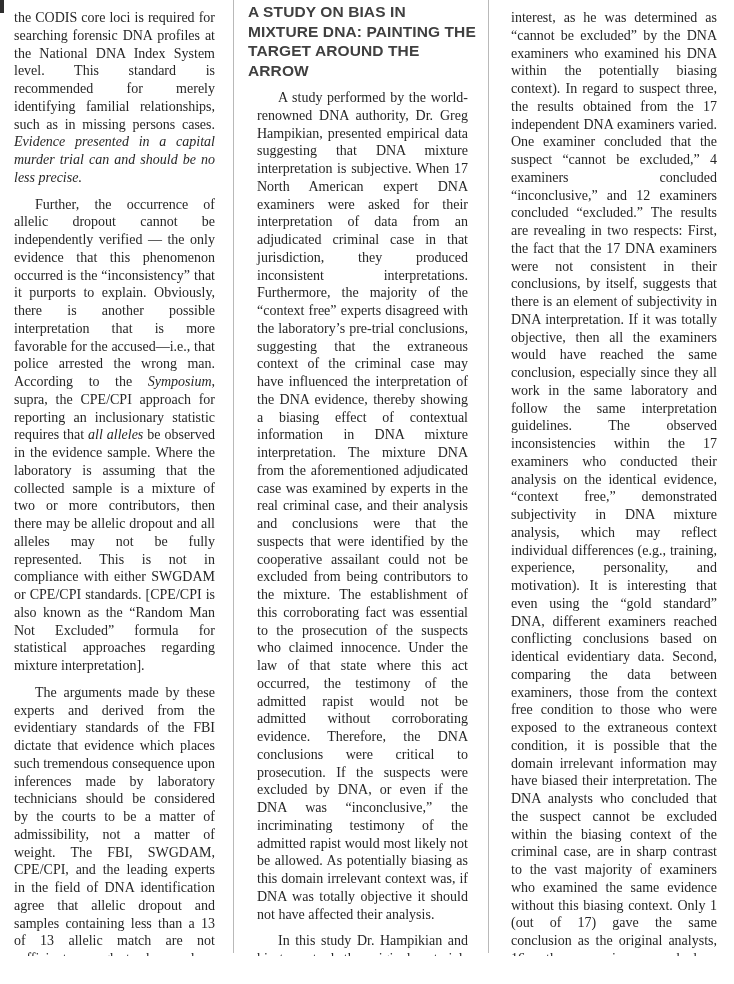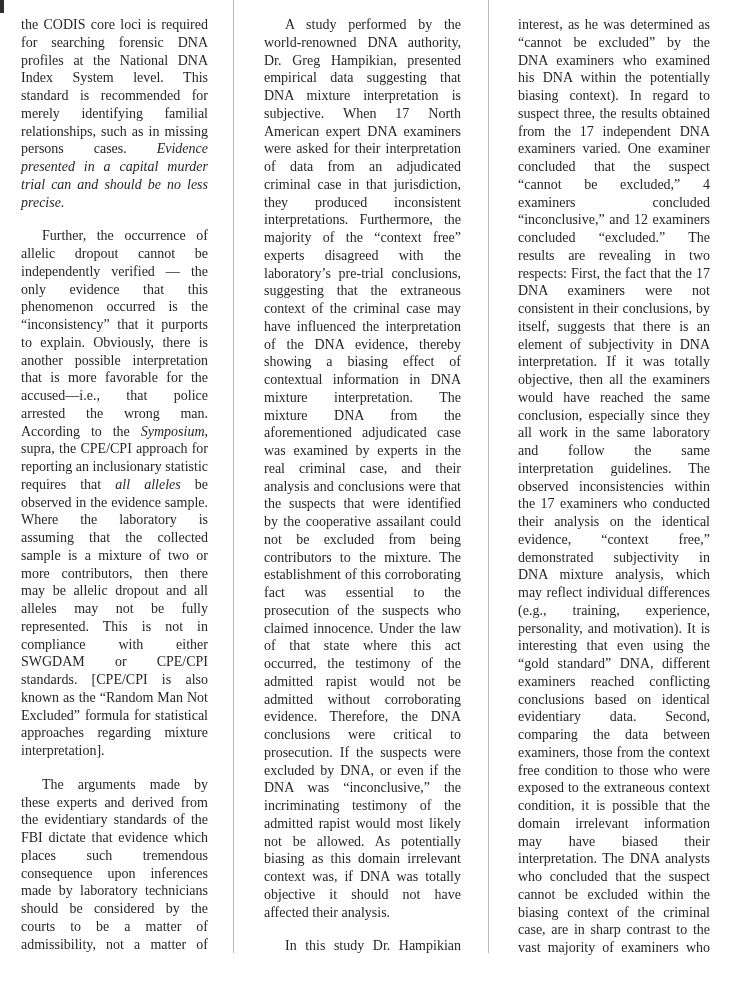--- a/index.html
+++ b/index.html
@@ -41,21 +41,21 @@
   .rule {
     position: absolute;
     top: 0;
     width: 1px;
     height: 953px;
     background: #b9b9b9;
   }
   .rule-1 { left: 233px; }
   .rule-2 { left: 488px; }
   p.para {
-    margin: 16px;
+    margin: 9px;
     padding: 0;
   }
   p.indent { text-indent: 21px; }
   h2.article-heading {
     font-family: "Liberation Sans", sans-serif;
     font-weight: 600;
     font-size: 15.5px;
     line-height: 19.5px;
     letter-spacing: 0.1px;
     color: #404040;
@@ -84,20 +84,21 @@
 <div class="page">
   <div class="corner-mark"></div>
 
   <div class="col col-1" id="col-0">
       <p class="para"><span>the CODIS core loci is required for searching forensic DNA profiles at the National DNA Index System level. This standard is recommended for merely identifying familial relationships, such as in missing persons cases. </span><em>Evidence presented in a capital murder trial can and should be no less precise.</em></p>
       <p class="para indent"><span>Further, the occurrence of allelic dropout cannot be independently verified — the only evidence that this phenomenon occurred is the “inconsistency” that it purports to explain. Obviously, there is another possible interpretation that is more favorable for the accused—i.e., that police arrested the wrong man. According to the </span><em>Symposium</em><span>, supra, the CPE/CPI approach for reporting an inclusionary statistic requires that </span><em>all alleles</em><span> be observed in the evidence sample. Where the laboratory is assuming that the collected sample is a mixture of two or more contributors, then there may be allelic dropout and all alleles may not be fully represented. This is not in compliance with either SWGDAM or CPE/CPI standards. [CPE/CPI is also known as the “Random Man Not Excluded” formula for statistical approaches regarding mixture interpretation].</span></p>
       <p class="para indent"><span>The arguments made by these experts and derived from the evidentiary standards of the FBI dictate that evidence which places such tremendous consequence upon inferences made by laboratory technicians should be considered by the courts to be a matter of admissibility, not a matter of weight. The FBI, SWGDAM, CPE/CPI, and the leading experts in the field of DNA identification agree that allelic dropout and samples containing less than a 13 of 13 allelic match are not sufficient enough to be used as evidence. Such evidence, which relies so heavily upon inferences, does not meet the standard of the second and third prongs of Fed. R. Evid. 702; nor does it meet the standard of most state-adopted evidentiary rules. It further fails to meet the “generally accepted” standard set forth in Frye and the “scientific knowledge” standard of Daubert, and therefore must be excluded.</span></p>
     </div>
   <div class="rule rule-1"></div>
   <div class="col col-2" id="col-1">
+      <h2 class="article-heading">A STUDY ON BIAS IN MIXTURE DNA: PAINTING THE TARGET AROUND THE ARROW</h2>
       <p class="para indent"><span>A study performed by the world-renowned DNA authority, Dr. Greg Hampikian, presented empirical data suggesting that DNA mixture interpretation is subjective. When 17 North American expert DNA examiners were asked for their interpretation of data from an adjudicated criminal case in that jurisdiction, they produced inconsistent interpretations. Furthermore, the majority of the “context free” experts disagreed with the laboratory’s pre-trial conclusions, suggesting that the extraneous context of the criminal case may have influenced the interpretation of the DNA evidence, thereby showing a biasing effect of contextual information in DNA mixture interpretation. The mixture DNA from the aforementioned adjudicated case was examined by experts in the real criminal case, and their analysis and conclusions were that the suspects that were identified by the cooperative assailant could not be excluded from being contributors to the mixture. The establishment of this corroborating fact was essential to the prosecution of the suspects who claimed innocence. Under the law of that state where this act occurred, the testimony of the admitted rapist would not be admitted without corroborating evidence. Therefore, the DNA conclusions were critical to prosecution. If the suspects were excluded by DNA, or even if the DNA was “inconclusive,” the incriminating testimony of the admitted rapist would most likely not be allowed. As potentially biasing as this domain irrelevant context was, if DNA was totally objective it should not have affected their analysis.</span></p>
       <p class="para indent"><span>In this study Dr. Hampikian and his team took the original materials used by the DNA examiners that concluded that the suspect cannot be excluded, and presented them to 17 other DNA examiners, “context free.” The team asked the 17 independent DNA examiners to examine the DNA mixture along with DNA profiles of the victim and three suspects (one of the suspects, suspect 3, was the point of</span></p>
     </div>
   <div class="rule rule-2"></div>
   <div class="col col-3" id="col-2">
       <p class="para"><span>interest, as he was determined as “cannot be excluded” by the DNA examiners who examined his DNA within the potentially biasing context). In regard to suspect three, the results obtained from the 17 independent DNA examiners varied. One examiner concluded that the suspect “cannot be excluded,” 4 examiners concluded “inconclusive,” and 12 examiners concluded “excluded.” The results are revealing in two respects: First, the fact that the 17 DNA examiners were not consistent in their conclusions, by itself, suggests that there is an element of subjectivity in DNA interpretation. If it was totally objective, then all the examiners would have reached the same conclusion, especially since they all work in the same laboratory and follow the same interpretation guidelines. The observed inconsistencies within the 17 examiners who conducted their analysis on the identical evidence, “context free,” demonstrated subjectivity in DNA mixture analysis, which may reflect individual differences (e.g., training, experience, personality, and motivation). It is interesting that even using the “gold standard” DNA, different examiners reached conflicting conclusions based on identical evidentiary data. Second, comparing the data between examiners, those from the context free condition to those who were exposed to the extraneous context condition, it is possible that the domain irrelevant information may have biased their interpretation. The DNA analysts who concluded that the suspect cannot be excluded within the biasing context of the criminal case, are in sharp contrast to the vast majority of examiners who examined the same evidence without this biasing context. Only 1 (out of 17) gave the same conclusion as the original analysts, 16 other examiners reached a different and conflicting conclusion (either “exclude,” 14 examiners, or “inconclusive,” 4 examiners). Thus, the extraneous context appears to have influenced the interpretation of the DNA mixture.</span></p>
     </div>
 
 </div>
 

